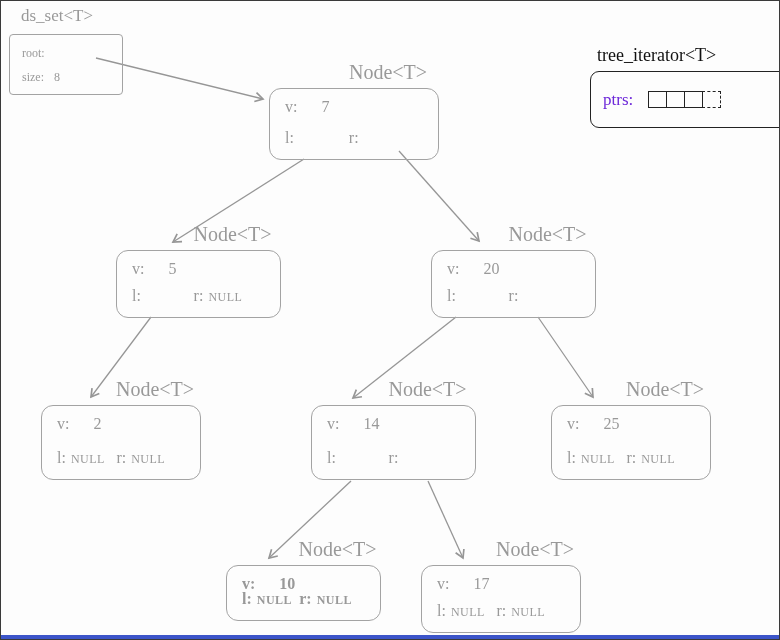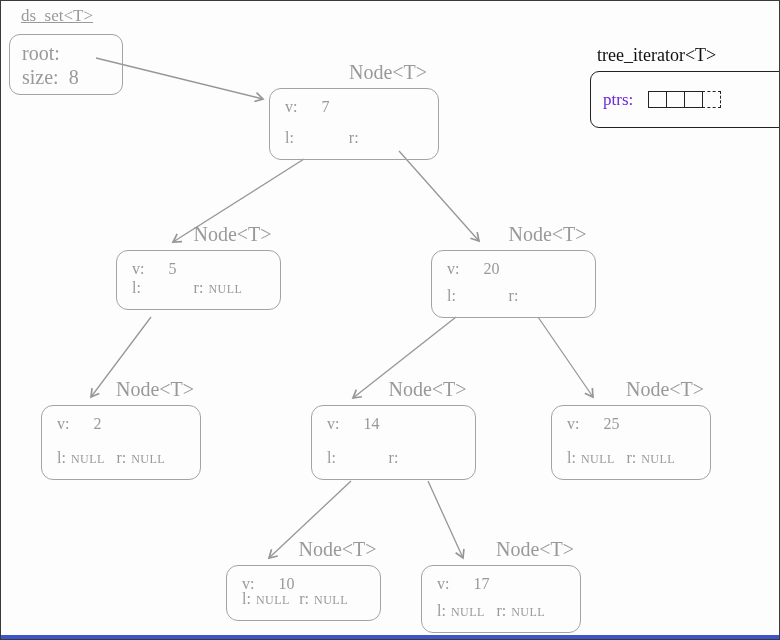--- a/index.html
+++ b/index.html
@@ -18,27 +18,27 @@
   .edges-layer {
     position: absolute;
     left: 0; top: 0;
     width: 780px; height: 640px;
     pointer-events: none;
   }
 
   
   .dsset-title {
     position: absolute; left: 20px; top: 5px;
-    font-size: 17px; color: #999999; text-decoration: underline;
+    font-size: 17px; color: #999999;
   }
   .dsset-box {
     position: absolute; left: 8px; top: 33px;
     width: 114px; height: 61px;
-    border: 1px solid #a3a3a3; border-radius: 11px;
-    color: #999999; font-size: 20px;
+    border: 1px solid #a3a3a3; border-radius: 4px;
+    color: #999999; font-size: 12px;
     padding: 6px 12px; line-height: 24px;
   }
   .dsset-size-val { margin-left: 10px; }
 
   
   .iter-title {
     position: absolute; left: 596px; top: 44px;
     font-size: 18px; color: #111111;
   }
   .iter-box {
@@ -128,21 +128,21 @@
       </div>
       <div class="lr-row">
         <span class="l-group"><span>l:</span><span class="null-val"></span></span>
         <span class="r-group"><span>r:</span><span class="null-val"></span></span>
       </div>
     </div>
   </div>
 
   <div class="node" style="left:115px; top:222px; width:165px;">
     <div class="node-title">Node&lt;T&gt;</div>
-    <div class="node-box" style="height:60px;">
+    <div class="node-box" style="height:68px;">
       <div class="v-row">
         <span>v:</span><span class="v-val">5</span>
       </div>
       <div class="lr-row">
         <span class="l-group"><span>l:</span><span class="null-val"></span></span>
         <span class="r-group"><span>r:</span><span class="null-val">NULL</span></span>
       </div>
     </div>
   </div>
 
@@ -193,21 +193,21 @@
       </div>
       <div class="lr-row">
         <span class="l-group"><span>l:</span><span class="null-val">NULL</span></span>
         <span class="r-group"><span>r:</span><span class="null-val">NULL</span></span>
       </div>
     </div>
   </div>
 
   <div class="node" style="left:225px; top:537px; width:155px;">
     <div class="node-title">Node&lt;T&gt;</div>
-    <div class="node-box" style="height:56px;">
+    <div class="node-box" style="height:56px;font-weight:bold;">
       <div class="v-row">
         <span>v:</span><span class="v-val">10</span>
       </div>
       <div class="lr-row">
         <span class="l-group"><span>l:</span><span class="null-val">NULL</span></span>
         <span class="r-group"><span>r:</span><span class="null-val">NULL</span></span>
       </div>
     </div>
   </div>
 

